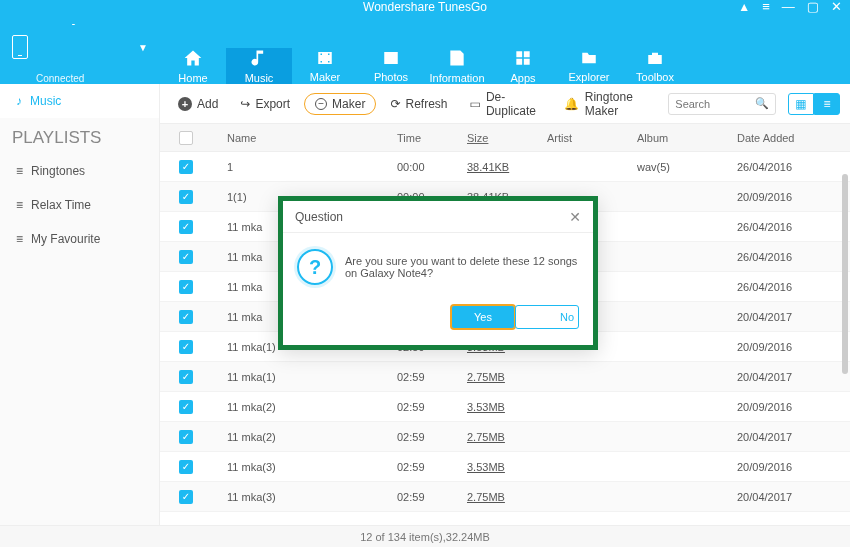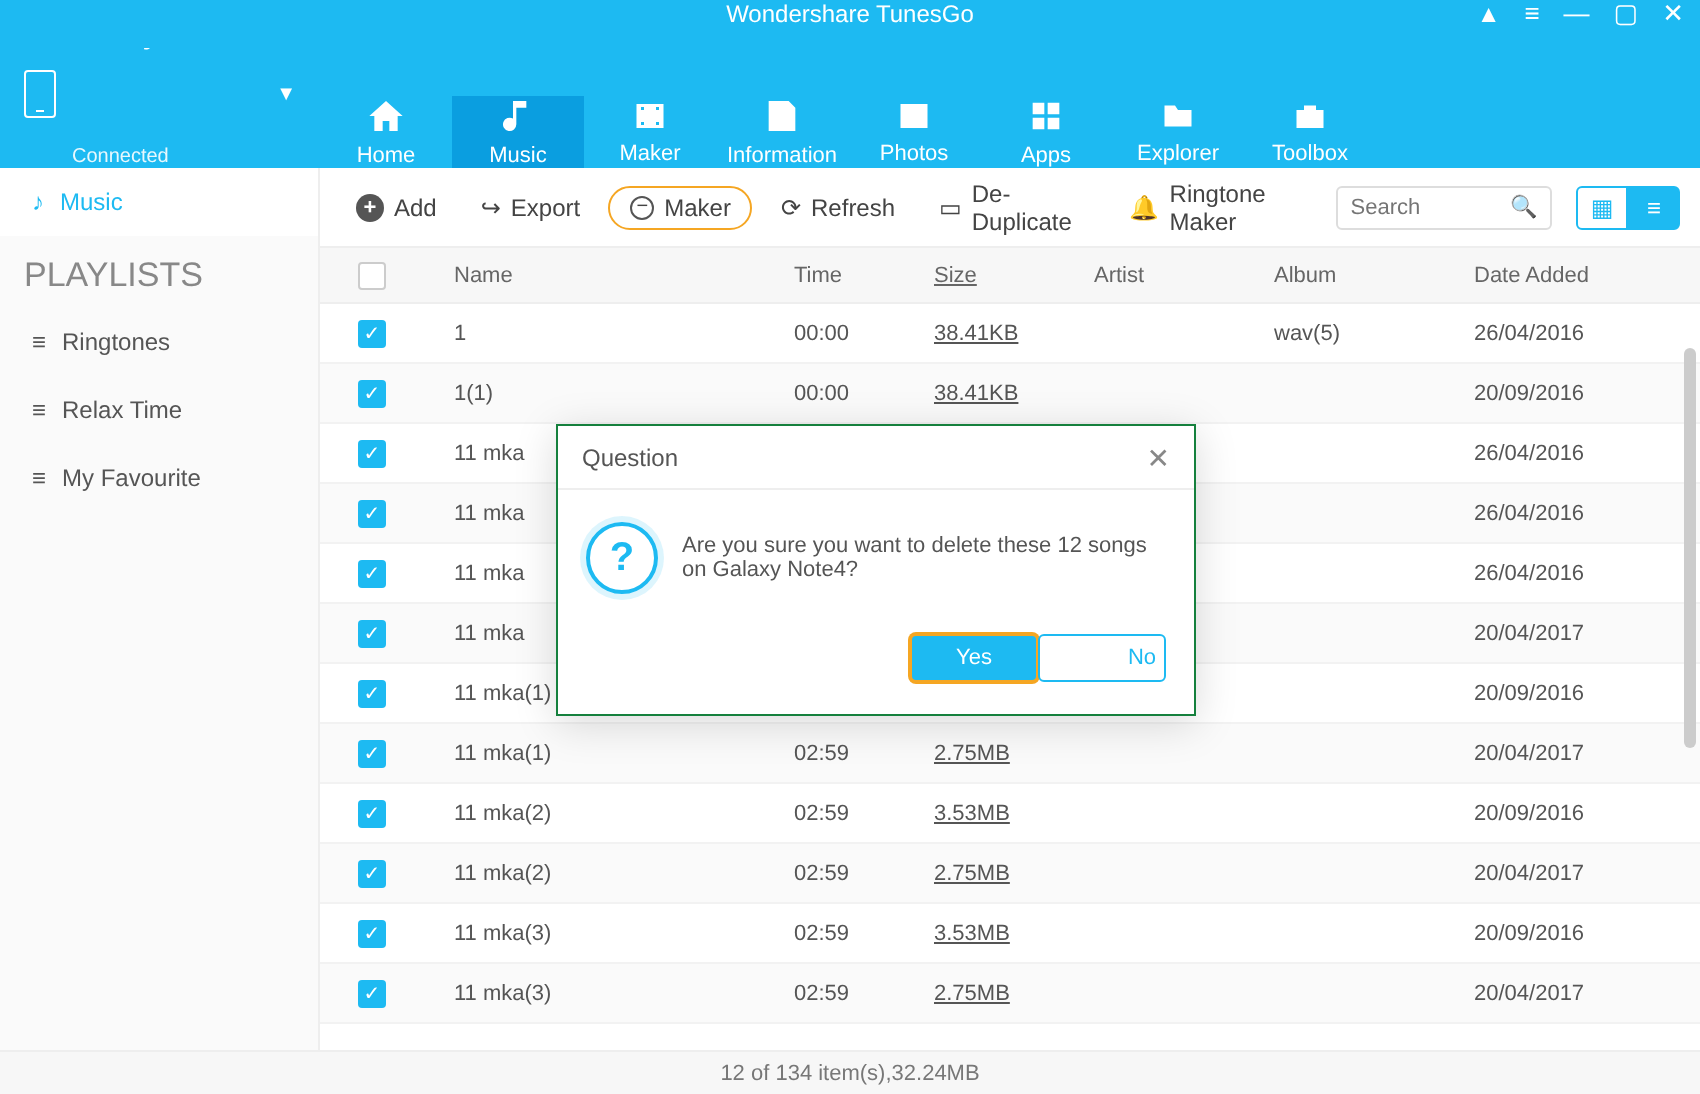--- a/index.html
+++ b/index.html
@@ -65,21 +65,21 @@
   .chk { width:14px; height:14px; background:#1dbaf2; border-radius:2px; display:flex; align-items:center; justify-content:center; color:#fff; font-size:10px; }
   .thead .chk { background:#fff; border:1px solid #ccc; }
   
   
   .statusbar { height:22px; background:#f7f7f7; border-top:1px solid #eee; font-size:11px; color:#777; display:flex; align-items:center; justify-content:center; }
   
   
   .scrollbar { position:absolute; right:2px; top:90px; width:6px; height:200px; background:#ccc; border-radius:3px; }
   
   
-  .modal { position:absolute; left:278px; top:212px; width:320px; background:#fff; border:1px solid #15803d; box-shadow:0 4px 20px rgba(0,0,0,.15); z-index:10; }
+  .modal { position:absolute; left:278px; top:196px; width:320px; background:#fff; border:5px solid #15803d; box-shadow:0 4px 20px rgba(0,0,0,.15); z-index:10; }
   .modal-hd { height:32px; display:flex; align-items:center; padding:0 12px; font-size:12px; color:#555; border-bottom:1px solid #eee; }
   .modal-hd .close { margin-left:auto; cursor:pointer; color:#888; font-size:14px; }
   .modal-bd { padding:16px 14px 10px; display:flex; gap:12px; align-items:center; font-size:11px; color:#555; }
   .qmark { width:36px; height:36px; border:2px solid #1dbaf2; border-radius:50%; display:flex; align-items:center; justify-content:center; color:#1dbaf2; font-size:20px; font-weight:bold; flex-shrink:0; box-shadow:0 0 0 3px rgba(29,186,242,.15); }
   .modal-ft { padding:10px 14px 16px; display:flex; justify-content:flex-end; gap:0; }
   .mbtn { width:64px; height:24px; border-radius:3px; font-size:11px; display:flex; align-items:center; justify-content:center; cursor:pointer; }
   .mbtn.yes { background:#1dbaf2; color:#fff; border:1.5px solid #f5a623; box-shadow:0 0 0 1px #f5a623; }
   .mbtn.no { background:#fff; color:#1dbaf2; border:1px solid #1dbaf2;padding-left:40px; }
 </style>
 </head>
@@ -118,30 +118,30 @@
         </svg>
       <span>Music</span>
     </div>
     <div class="navitem">
       <svg width="22" height="18" viewBox="0 0 24 24">
           <path d="M3 4h18v16H3zM6 6v2h2V6zm10 0v2h2V6zM6 16v2h2v-2zm10 0v2h2v-2z"></path>
         </svg>
       <span>Maker</span>
     </div>
     <div class="navitem">
+      <svg width="22" height="18" viewBox="0 0 24 24">
+          <path d="M3 4h18v16H3zm3 12l3-4 2 2 4-5 4 7z"></path>
+        </svg>
+      <span>Photos</span>
+    </div>
+    <div class="navitem">
       <svg width="20" height="20" viewBox="0 0 24 24">
           <path d="M4 3h12l4 4v14H4zM8 12h8v1H8zm0 3h8v1H8zm0-6h5v1H8z"></path>
         </svg>
       <span>Information</span>
-    </div>
-    <div class="navitem">
-      <svg width="22" height="18" viewBox="0 0 24 24">
-          <path d="M3 4h18v16H3zm3 12l3-4 2 2 4-5 4 7z"></path>
-        </svg>
-      <span>Photos</span>
     </div>
     <div class="navitem">
       <svg width="20" height="20" viewBox="0 0 24 24">
           <path d="M4 4h7v7H4zm9 0h7v7h-7zM4 13h7v7H4zm9 0h7v7h-7z"></path>
         </svg>
       <span>Apps</span>
     </div>
     <div class="navitem">
       <svg width="22" height="18" viewBox="0 0 24 24">
           <path d="M3 5h7l2 3h9v11H3z"></path>

